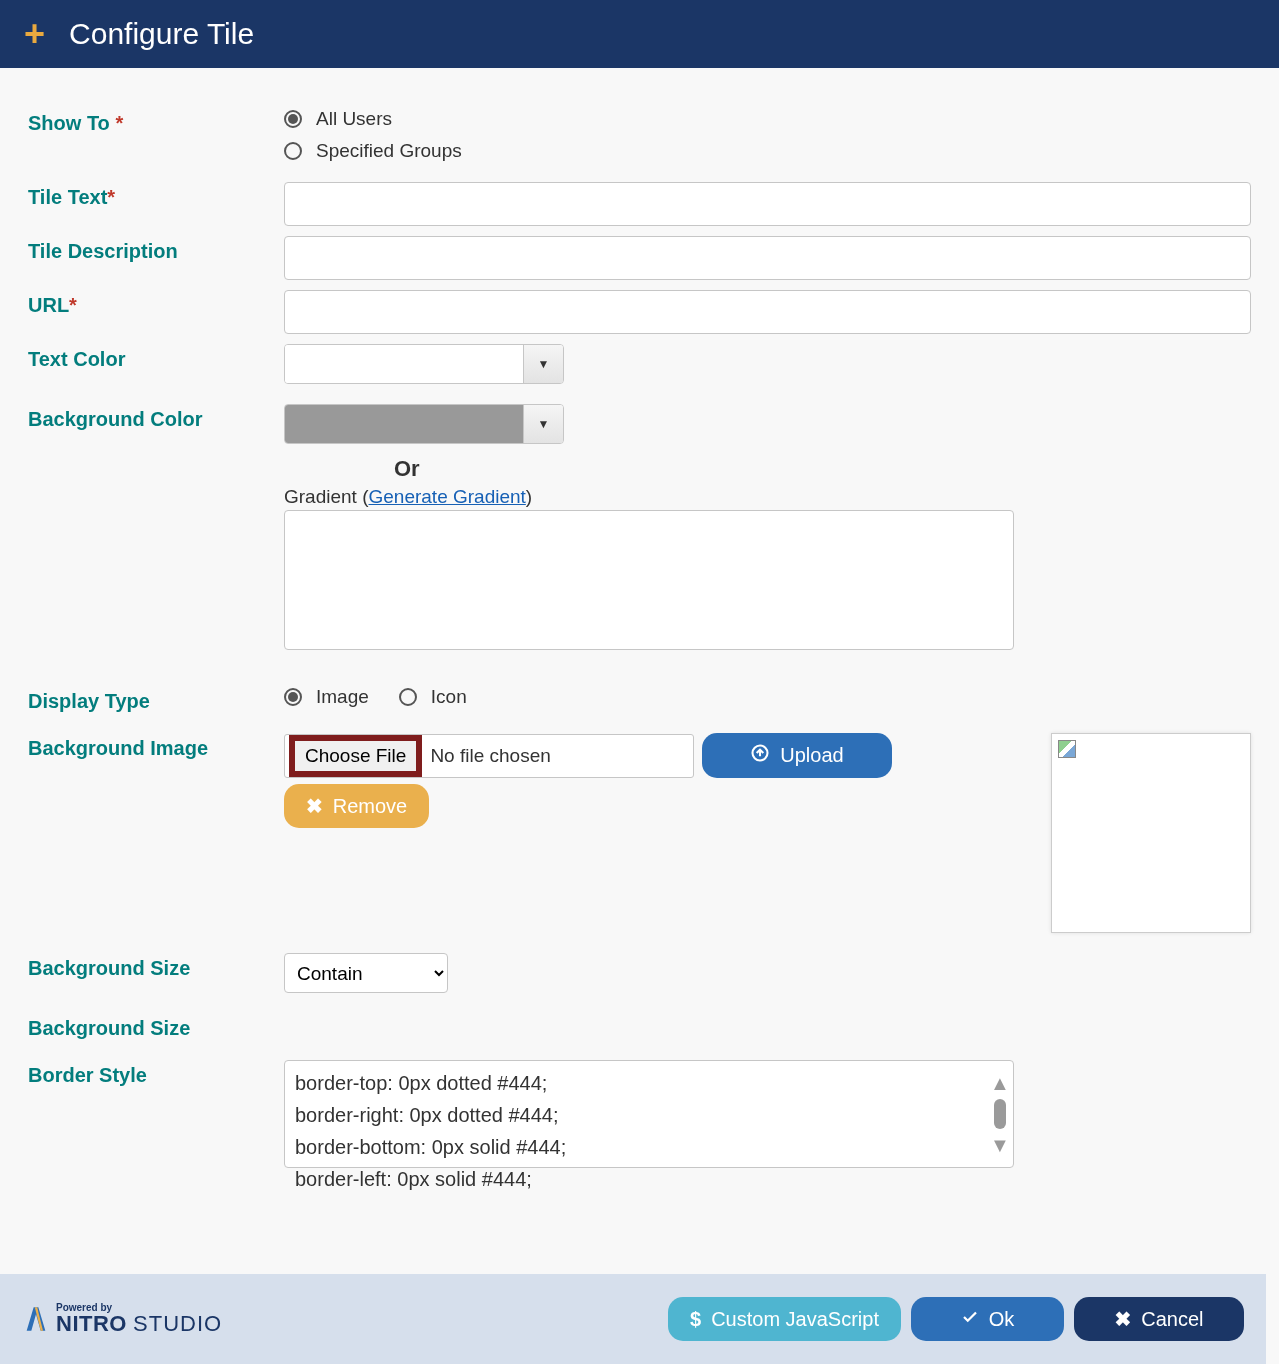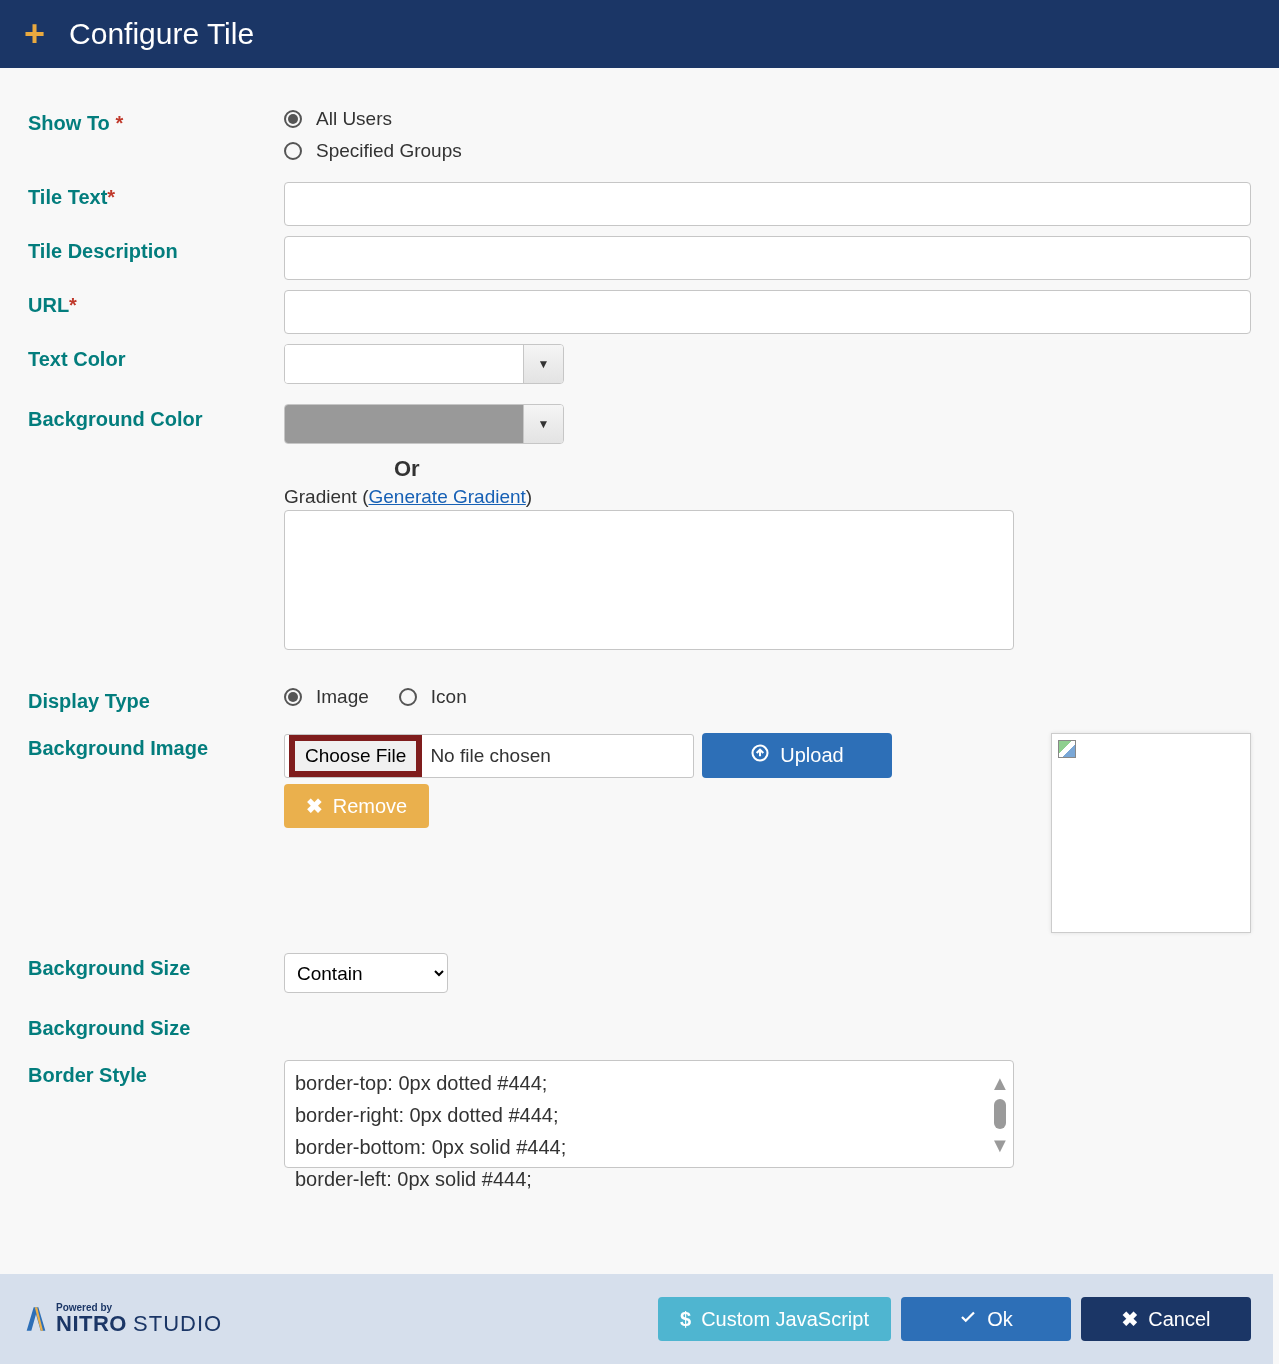--- a/index.html
+++ b/index.html
@@ -148,21 +148,21 @@
     border: 6px solid #7f1d1d;
     background: #f0f0f0;
     padding: 4px 10px;
     font-size: 19px;
     cursor: pointer;
   }
   .file-status { padding-left: 8px; color: #333; font-size: 19px; }
 
   .btn {
     display: inline-flex; align-items: center; gap: 10px;
-    padding: 10px 22px; border-radius: 4px; border: none;
+    padding: 10px 22px; border-radius: 15px; border: none;
     color: #fff; font-size: 20px; cursor: pointer;
   }
   .btn-blue { background: #2d6fb7; }
   .btn-darkblue { background: #1b3666; }
   .btn-teal { background: #4fb5d0; }
   .btn-orange { background: #eab04d; }
 
   .remove-row { margin-top: 6px; }
 
   .preview {
@@ -208,21 +208,21 @@
     position: absolute; right: 4px; top: 6px; bottom: 6px; width: 18px;
     display: flex; flex-direction: column; justify-content: space-between; align-items: center;
     color: #9a9a9a;
   }
   .scroll-thumb {
     width: 12px; height: 32px; background: #9a9a9a; border-radius: 6px;
   }
 
   .footer {
     position: absolute;
-    left: 0; right: 6px; bottom: 0;
+    left: 0; right: 13px; bottom: 0;
     background: #d6dfec;
     height: 90px;
     display: flex;
     align-items: center;
     justify-content: space-between;
     padding: 18px 22px;
   }
   .brand {
     display: flex; align-items: center; gap: 6px;
     color: #1b3666;
@@ -414,21 +414,21 @@
     <div class="brand-text">
       <span class="pb">Powered by</span>
       <span class="main"><b>NITRO</b> <span class="studio">STUDIO</span></span>
     </div>
   </div>
   <div class="footer-buttons">
     <button class="btn btn-teal">
       <span class="icon" style="font-weight:700;">$</span>
       <span>Custom JavaScript</span>
     </button>
-    <button class="btn btn-blue" style="width:170px; justify-content:center;">
+    <button class="btn btn-blue" style="width:153px; justify-content:center;">
       <span class="icon">
         <svg width="18" height="18" viewBox="0 0 24 24" fill="none" stroke="#fff" stroke-width="3">
             <path d="M4 12l5 5L20 6"></path>
           </svg>
       </span>
       <span>Ok</span>
     </button>
     <button class="btn btn-darkblue" style="width:170px; justify-content:center;">
       <span class="icon" style="font-weight:700;">✖</span>
       <span>Cancel</span>

